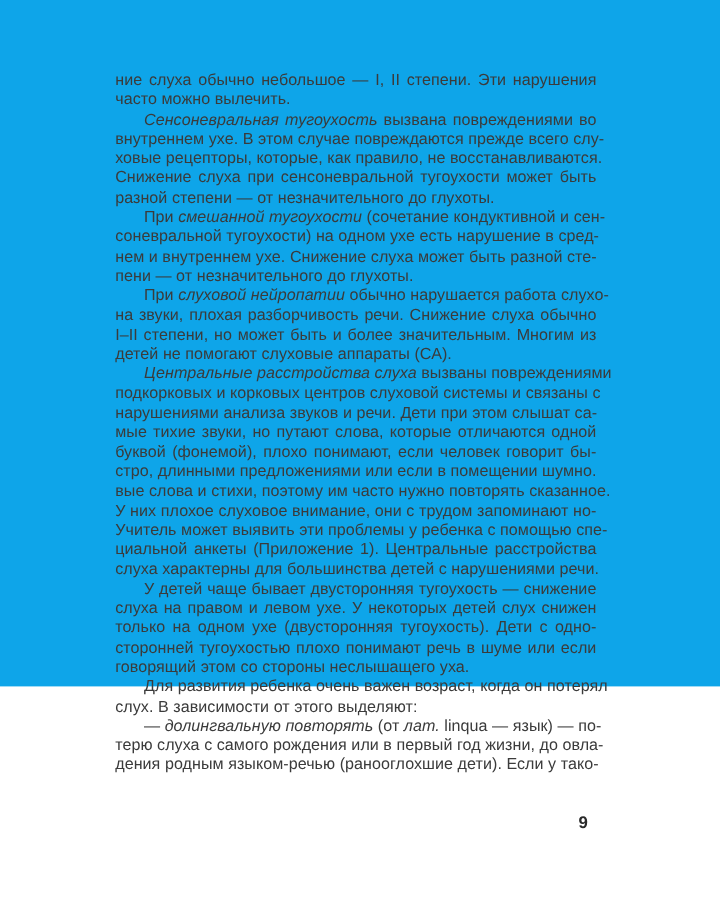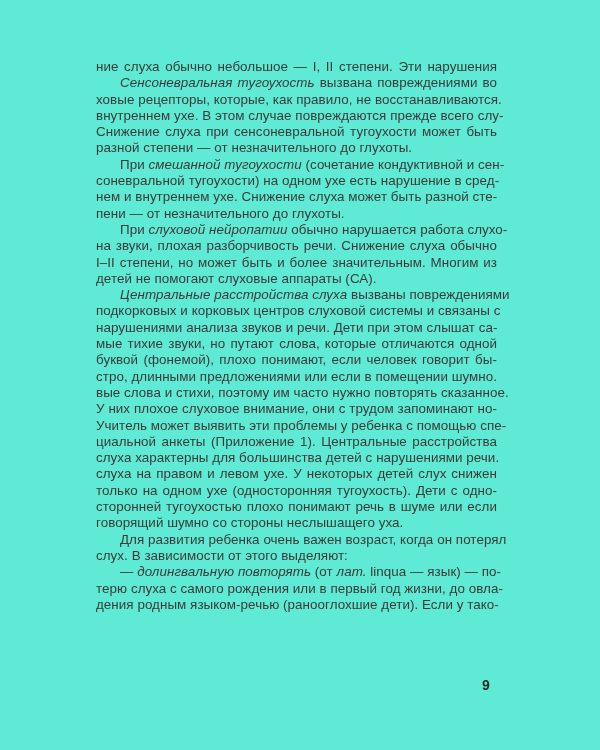--- a/index.html
+++ b/index.html
@@ -11,22 +11,22 @@
     width: 600px;
     height: 750px;
     position: relative;
     overflow: hidden;
     font-family: "Liberation Sans", "DejaVu Sans", sans-serif;
     color: #3b3b3b;
   }
   .page {
     position: absolute;
     left: 0; top: 0;
-    width: 600px; height: 750px;
-    background: #5eead4;
+    width: 600px; height: 572px;
+    background: #0ea5e9;
   }
   .text-block {
     position: absolute;
     left: 96px;
     top: 59px;
     width: 401px;
   }
   .line {
     display: block;
     height: 16.3px;
@@ -55,23 +55,24 @@
     font-weight: bold;
     color: #2a2a2a;
   }
 </style>
 </head>
 <body>
 
 <div class="page">
   <div class="text-block" id="text-block">
       <div class="line"><span>ние слуха обычно небольшое — I, II степени. Эти нарушения</span></div>
+      <div class="line last"><span>часто можно вылечить.</span></div>
       <div class="line indent"><span class="it">Сенсоневральная тугоухость</span><span> вызвана повреждениями во</span></div>
+      <div class="line"><span>внутреннем ухе. В этом случае повреждаются прежде всего слу-</span></div>
       <div class="line"><span>ховые рецепторы, которые, как правило, не восстанавливаются.</span></div>
-      <div class="line"><span>внутреннем ухе. В этом случае повреждаются прежде всего слу-</span></div>
       <div class="line"><span>Снижение слуха при сенсоневральной тугоухости может быть</span></div>
       <div class="line last"><span>разной степени — от незначительного до глухоты.</span></div>
       <div class="line indent"><span>При </span><span class="it">смешанной тугоухости</span><span> (сочетание кондуктивной и сен-</span></div>
       <div class="line"><span>соневральной тугоухости) на одном ухе есть нарушение в сред-</span></div>
       <div class="line"><span>нем и внутреннем ухе.  Снижение слуха может быть разной сте-</span></div>
       <div class="line last"><span>пени — от незначительного до глухоты.</span></div>
       <div class="line indent"><span>При </span><span class="it">слуховой нейропатии</span><span> обычно нарушается работа слухо-</span></div>
       <div class="line"><span>на звуки, плохая разборчивость речи. Снижение слуха обычно</span></div>
       <div class="line"><span>I–II степени, но может быть и более значительным. Многим из</span></div>
       <div class="line last"><span>детей не помогают слуховые аппараты (СА).</span></div>
@@ -79,24 +80,25 @@
       <div class="line"><span>подкорковых и корковых центров слуховой системы и связаны с</span></div>
       <div class="line"><span>нарушениями анализа звуков и речи. Дети при этом слышат са-</span></div>
       <div class="line"><span>мые тихие звуки, но путают слова, которые отличаются одной</span></div>
       <div class="line"><span>буквой (фонемой), плохо понимают, если человек говорит бы-</span></div>
       <div class="line"><span>стро, длинными предложениями или если в помещении шумно.</span></div>
       <div class="line"><span>вые слова и стихи, поэтому им часто нужно повторять сказанное.</span></div>
       <div class="line"><span>У них плохое слуховое внимание, они с трудом запоминают но-</span></div>
       <div class="line"><span>Учитель может выявить эти проблемы у ребенка с помощью спе-</span></div>
       <div class="line"><span>циальной анкеты (Приложение 1). Центральные расстройства</span></div>
       <div class="line last"><span>слуха характерны для большинства детей с нарушениями речи.</span></div>
+      <div class="line indent"><span>У детей чаще бывает двусторонняя тугоухость — снижение</span></div>
       <div class="line"><span>слуха на правом и левом ухе. У некоторых детей слух снижен</span></div>
-      <div class="line"><span>только на одном ухе (односторонняя тугоухость).  Дети с одно-</span></div>
+      <div class="line"><span>только на одном ухе (двусторонняя тугоухость).  Дети с одно-</span></div>
       <div class="line"><span>сторонней тугоухостью плохо понимают речь в шуме или если</span></div>
-      <div class="line last"><span>говорящий шумно со стороны неслышащего уха.</span></div>
+      <div class="line last"><span>говорящий этом со стороны неслышащего уха.</span></div>
       <div class="line indent"><span>Для развития ребенка очень важен возраст, когда он потерял</span></div>
       <div class="line last"><span>слух. В зависимости от этого выделяют:</span></div>
       <div class="line indent"><span>— </span><span class="it">долингвальную повторять</span><span> (от </span><span class="it">лат.</span><span> linqua — язык) — по-</span></div>
       <div class="line"><span>терю слуха с самого рождения или в первый год жизни, до овла-</span></div>
       <div class="line"><span>дения родным языком-речью (ранооглохшие дети). Если у тако-</span></div>
     </div>
   <div class="page-number">9</div>
 </div>
 
 </body></html>

